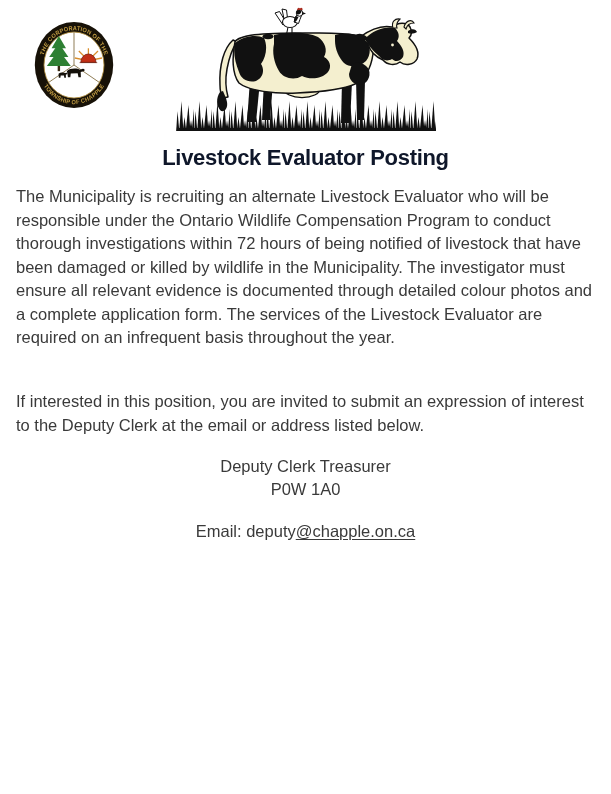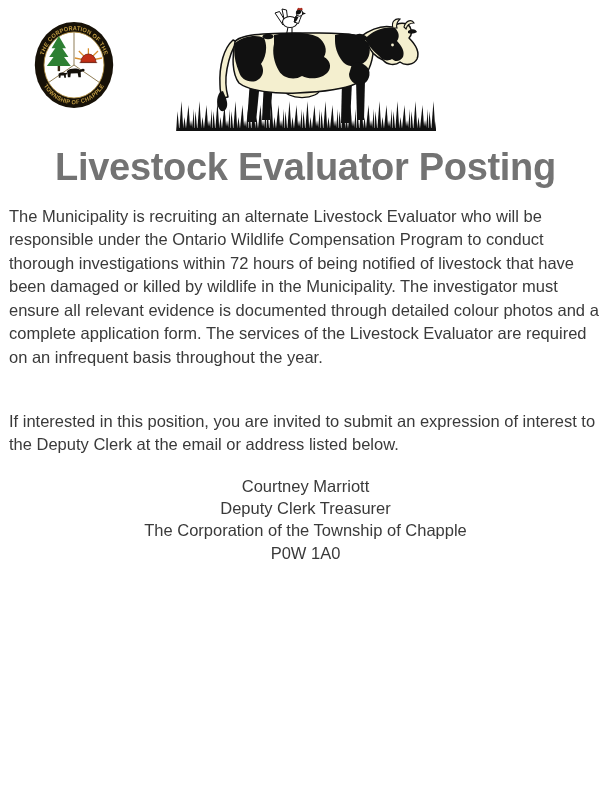--- a/index.html
+++ b/index.html
@@ -10,26 +10,26 @@
     color:#3a3a3a;
   }
   .page { position:relative; width:611px; height:794px; background:#fff; }
 
   
   .header { position:relative; height:136px; }
   .seal { position:absolute; left:34px; top:16px; width:80px; height:88px; }
   .cow-art { display:block; margin:5px auto 0; width:262px; height:130px; }
 
   h1.title {
-    text-align:center; font-size:38px; line-height:1.2; font-weight:700;
-    color:#737373; letter-spacing:-0.3px; margin:4px 0 14px 0;
+    text-align:center; font-size:22px; line-height:1.2; font-weight:700;
+    color:#0f172a; letter-spacing:-0.3px; margin:4px 0 14px 0;
   }
 
   
-  .content { padding:0 9px; font-size:16.5px; line-height:23.5px; color:#3a3a3a; }
+  .content { padding:0 16px; font-size:16.5px; line-height:23.5px; color:#3a3a3a; }
   .content p { margin:0 0 17px 0; }
   .content p.last { margin-bottom:18px; }
 
   
   .contact { text-align:center; font-size:16.5px; line-height:22.4px; color:#3a3a3a; }
   .contact .gap { height:20px; }
   .email-link { text-decoration:underline; text-underline-offset:2px; color:#3a3a3a; cursor:pointer; }
 </style>
 </head>
 <body>
@@ -156,20 +156,19 @@
   </div>
 
   <h1 class="title">Livestock Evaluator Posting</h1>
 
   <div class="content">
     <p>The Municipality is recruiting an alternate Livestock Evaluator who will be responsible under the Ontario Wildlife Compensation Program to conduct thorough investigations within 72 hours of being notified of livestock that have been damaged or killed by wildlife in the Municipality. The investigator must ensure all relevant evidence is documented through detailed colour photos and a complete application form. The services of the Livestock Evaluator are required on an infrequent basis throughout the year.</p>
     <p class="last"><br><span>If interested in this position, you are invited to submit an expression of interest to the Deputy Clerk at the email or address listed below.</span></p>
   </div>
 
   <div class="contact">
-    <div>Courtney Marriott</div>
     <div>Deputy Clerk Treasurer</div>
-    <div>The Corporation of the Township of Chapple</div>
     <div>P0W 1A0</div>
     <div class="gap"></div>
+    <div><span>Email: deputy</span><span class="email-link">@chapple.on.ca</span></div>
   </div>
 
 </div>
 
 </body></html>

